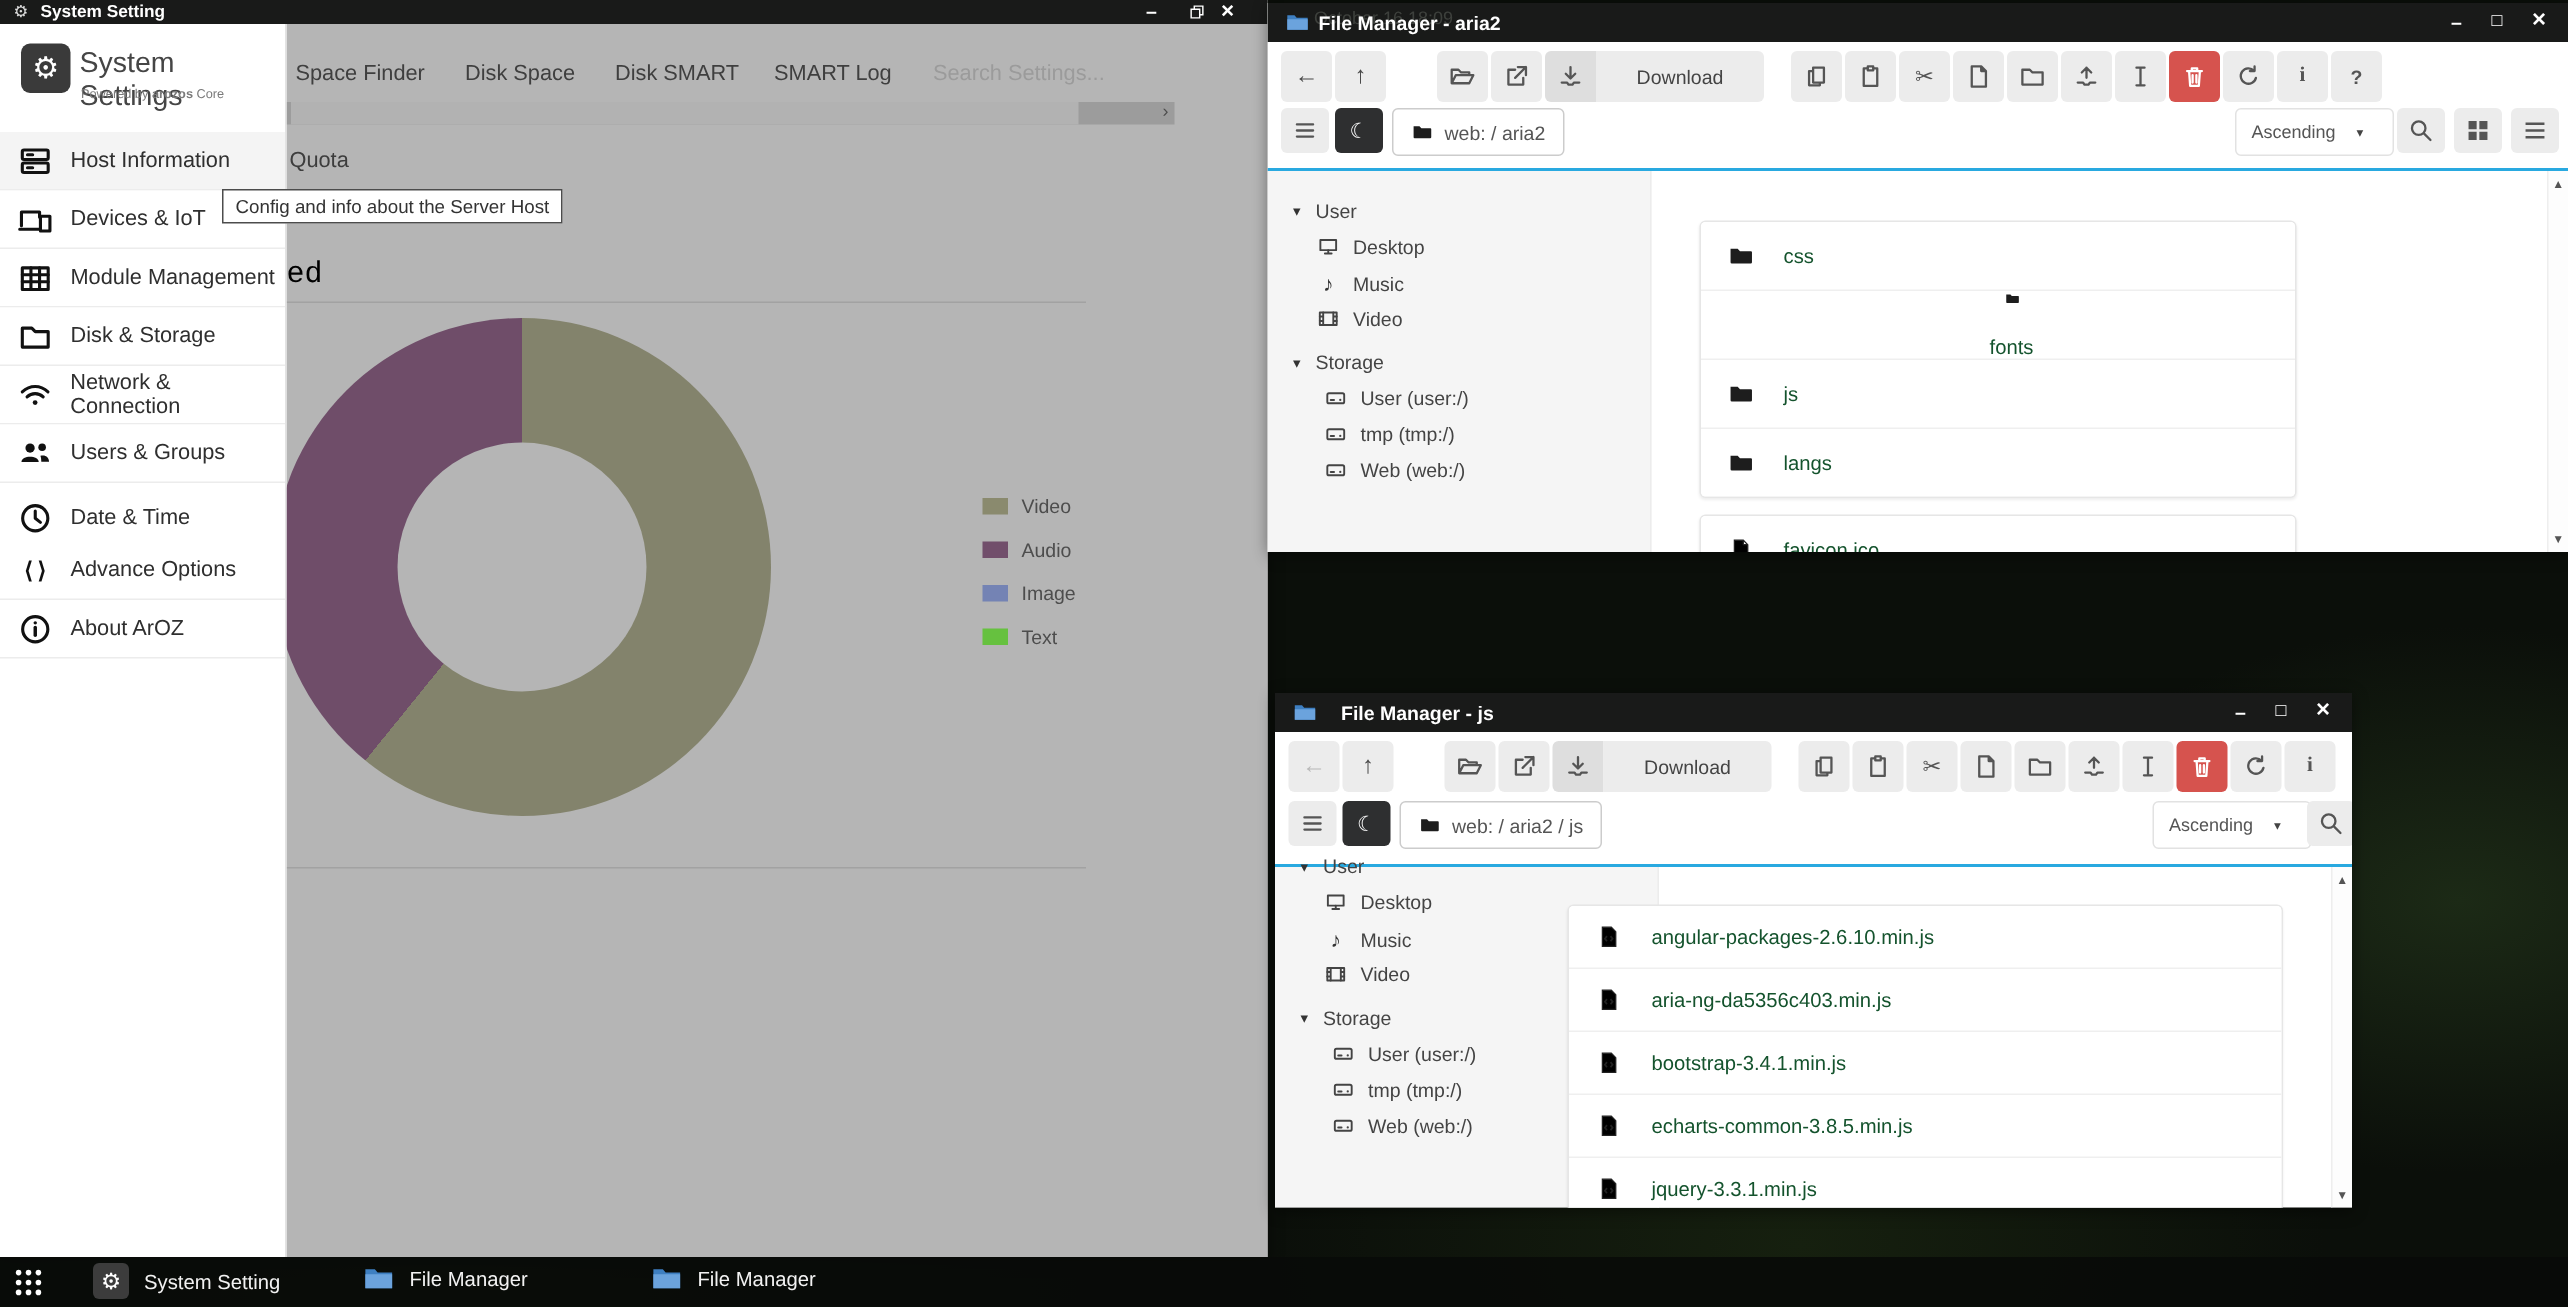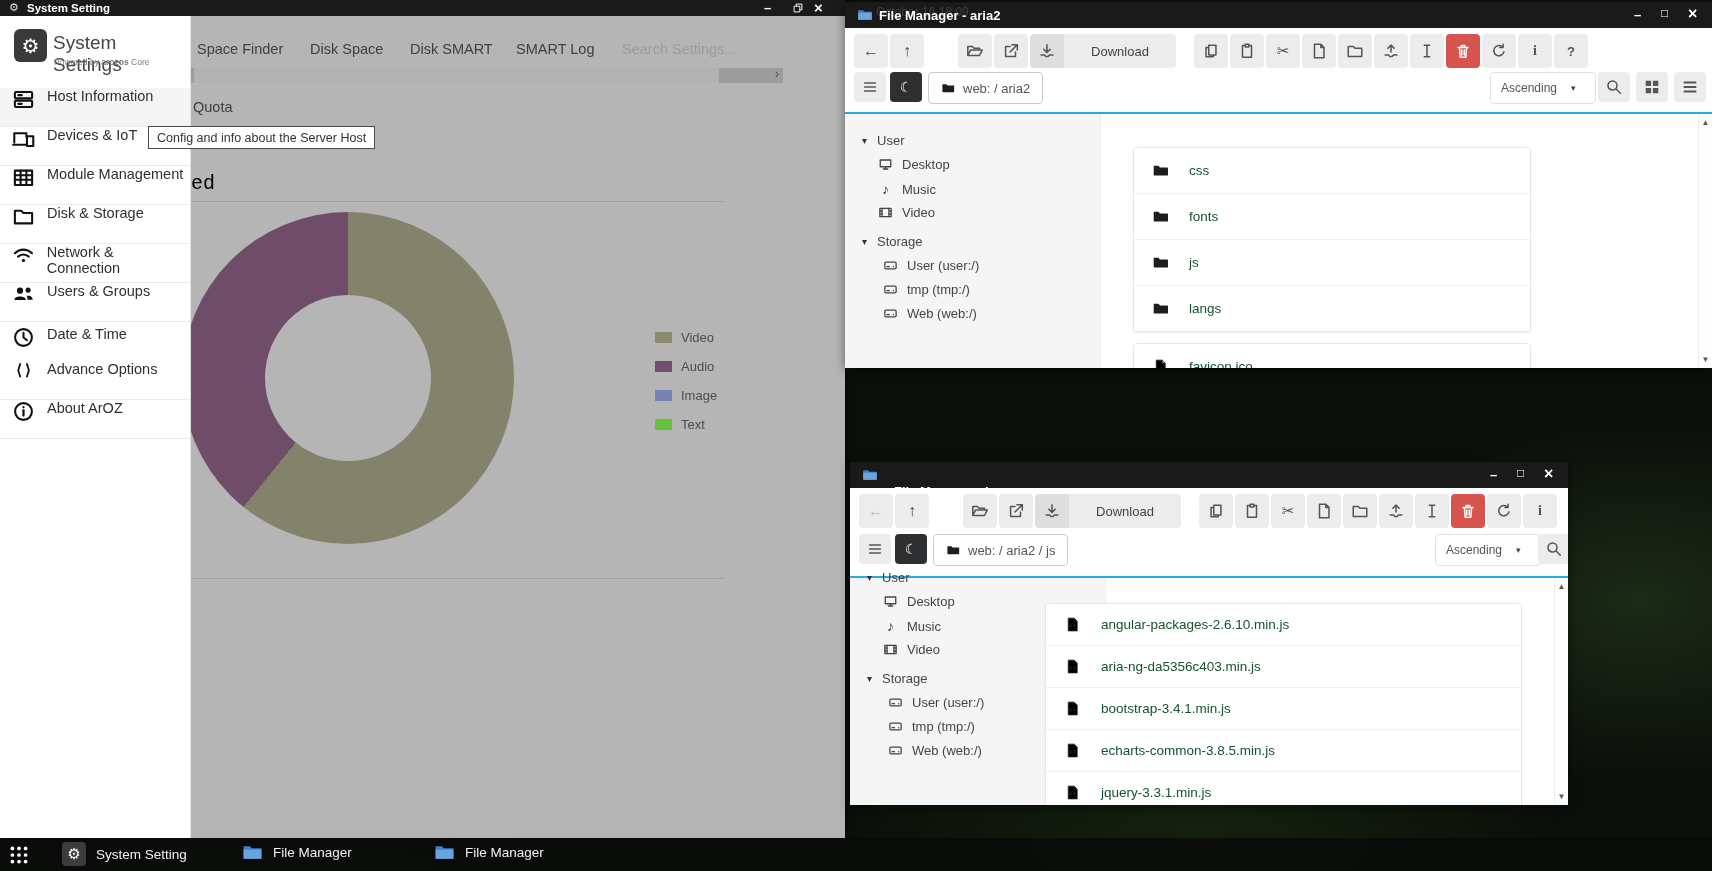--- a/index.html
+++ b/index.html
@@ -34,21 +34,21 @@
   .tree-it svg{width:15px;height:15px;stroke:#444;}
   .card{position:absolute;background:#fff;border:1px solid #e6e6e6;border-radius:4px;box-shadow:0 1px 2px rgba(0,0,0,.07);overflow:hidden;}
   .frow{display:flex;align-items:center;gap:20px;padding-left:18px;border-bottom:1px solid #efefef;
         font-size:13.5px;color:#14532d;background:#fff;}
   .frow:last-child{border-bottom:none;}
   .frow svg{width:17px;height:17px;stroke:#222;}
   .sb{position:absolute;width:13px;background:#fdfdfd;border-left:1px solid #eee;}
   .sb .ar{position:absolute;left:0;right:0;text-align:center;font-size:8px;color:#555;}
   
   .ss-item{position:absolute;left:0;width:190px;height:39px;background:#fff;border-bottom:1px solid #ececec;
-      display:flex;gap:12px;padding-left:12px;box-sizing:border-box;}
+      display:flex;align-items:center;gap:12px;padding-left:12px;box-sizing:border-box;}
   .ss-item.active{background:#f4f4f4;}
   .ss-item span{font-size:14.5px;color:#2f2f2f;}
   .ss-item svg{width:23px;height:23px;stroke:#111;stroke-width:1.8;}
   .tab{position:absolute;font-size:14.5px;color:#3f3f3f;white-space:nowrap;}
   .legend-row{position:absolute;display:flex;align-items:center;gap:9px;}
   .legend-row .sw{width:17px;height:11px;}
   .legend-row .lb{font-size:13px;color:#4d4d4d;}
   .task-it{display:flex;align-items:center;gap:10px;color:#f2f2f2;font-size:13.5px;white-space:nowrap;}
 </style>
 </head>
@@ -473,21 +473,21 @@
         <span>Web (web:/)</span>
       </div>
 
     <div class="card" style="left:288px;top:145px;width:396px;">
       <div class="frow" style="height:45px;">
           <svg>
             <use href="#i-foldersolid"></use>
           </svg>
           <span>css</span>
         </div>
-      <div class="frow" style="height:45px;">
+      <div class="frow" style="height:45px;flex-direction:column;">
           <svg>
             <use href="#i-foldersolid"></use>
           </svg>
           <span>fonts</span>
         </div>
       <div class="frow" style="height:45px;">
           <svg>
             <use href="#i-foldersolid"></use>
           </svg>
           <span>js</span>
@@ -525,21 +525,21 @@
       <span class="ar" style="top:4px;">▲</span>
       <span class="ar" style="bottom:4px;">▼</span>
     </div>
   </div>
 
   <div class="win" style="left:850px;top:462px;width:718px;height:343px;overflow:hidden;">
     <div class="tbar" style="height:26px;">
       <svg class="abs" style="left:12px;top:5px;width:16px;height:16px;">
           <use href="#i-bluefolder"></use>
         </svg>
-      <span class="t" style="left:44px;top:6px;margin-top:16px;">File Manager - js</span>
+      <span class="t" style="left:44px;top:6px;">File Manager - js</span>
       <span class="ctl" style="left:640px;top:6px;font-weight:bold;">–</span>
       <span class="ctl" style="left:667px;top:5px;font-size:12px;">□</span>
       <span class="ctl" style="left:694px;top:4px;font-size:16px;font-weight:bold;">×</span>
     </div>
 
     <div class="tb" style="left:9px;top:32px;">
         <span style="color:#b9b9b9;">←</span>
       </div>
     <div class="tb" style="left:45px;top:32px;">
         <span style="color:#4a4a4a;">↑</span>

